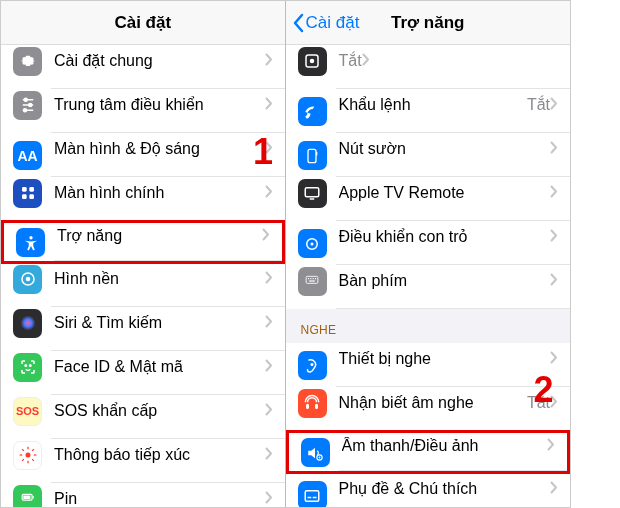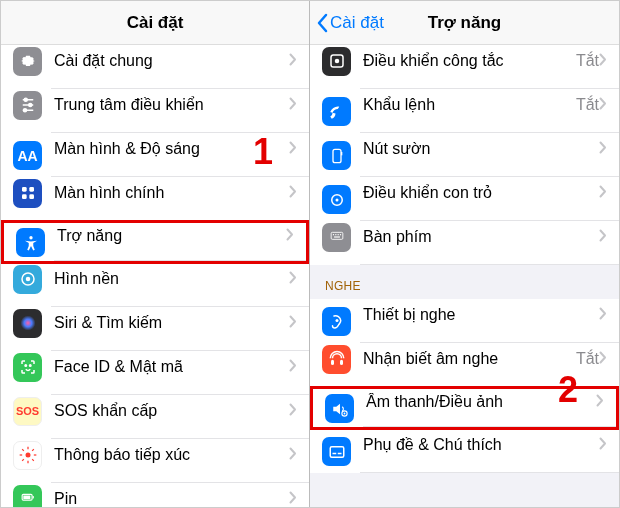--- a/index.html
+++ b/index.html
@@ -6,21 +6,21 @@
   body {
     font-family: -apple-system, "Helvetica Neue", Arial, sans-serif;
     background: #fff;
     width: 620px;
     height: 508px;
     overflow: hidden;
     position: relative;
   }
   .container {
     display: flex;
-    width: 620px;
+    width: 571px;
     height: 508px;
     background: #fff;
     border: 1px solid #ccc;
   }
   .pane {
     width: 50%;
     height: 100%;
     background: #f2f2f7;
     position: relative;
     overflow: hidden;
@@ -307,21 +307,20 @@
       <span>Trợ năng</span>
     </div>
     <div class="list" id="right-list">
         <div class="row">
           <div class="icon c-black">
             <svg viewBox="0 0 24 24" width="18" height="18" fill="#fff">
               <rect x="4" y="4" width="16" height="16" rx="3" fill="none" stroke="#fff" stroke-width="2"></rect>
               <circle cx="12" cy="12" r="3"></circle>
             </svg>
           </div>
-          <div class="label">Điều khiển công tắc</div>
           <div class="value">Tắt</div>
           <span class="chevron"><svg width="8" height="13" viewBox="0 0 8 13">
               <path d="M1.5 1.5 L6 6.5 L1.5 11.5" stroke="#c5c5c8" stroke-width="2" fill="none" stroke-linecap="round" stroke-linejoin="round"></path>
             </svg></span>
         </div>
         <div class="row">
           <div class="icon c-blue">
             <svg viewBox="0 0 24 24" width="18" height="18" fill="#fff">
               <path d="M3 12c2-5 7-8 12-7l-2 3c-3 0-6 2-7 5l4 1c0 3-2 6-5 7l-2-3c2-1 3-3 3-5z"></path>
             </svg>
@@ -333,20 +332,32 @@
             </svg></span>
         </div>
         <div class="row">
           <div class="icon c-blue">
             <svg viewBox="0 0 24 24" width="16" height="20" fill="#fff">
               <rect x="6" y="2" width="12" height="20" rx="3" fill="none" stroke="#fff" stroke-width="2"></rect>
               <rect x="18" y="6" width="2" height="5"></rect>
             </svg>
           </div>
           <div class="label">Nút sườn</div>
+          <span class="chevron"><svg width="8" height="13" viewBox="0 0 8 13">
+              <path d="M1.5 1.5 L6 6.5 L1.5 11.5" stroke="#c5c5c8" stroke-width="2" fill="none" stroke-linecap="round" stroke-linejoin="round"></path>
+            </svg></span>
+        </div>
+        <div class="row">
+          <div class="icon c-black">
+            <svg viewBox="0 0 24 24" width="18" height="18" fill="#fff">
+              <rect x="3" y="5" width="18" height="12" rx="2" fill="none" stroke="#fff" stroke-width="2"></rect>
+              <rect x="9" y="19" width="6" height="2"></rect>
+            </svg>
+          </div>
+          <div class="label">Apple TV Remote</div>
           <span class="chevron"><svg width="8" height="13" viewBox="0 0 8 13">
               <path d="M1.5 1.5 L6 6.5 L1.5 11.5" stroke="#c5c5c8" stroke-width="2" fill="none" stroke-linecap="round" stroke-linejoin="round"></path>
             </svg></span>
         </div>
         <div class="row">
           <div class="icon c-blue">
             <svg viewBox="0 0 24 24" width="18" height="18" fill="#fff">
               <circle cx="12" cy="12" r="7" fill="none" stroke="#fff" stroke-width="2"></circle>
               <circle cx="12" cy="12" r="2"></circle>
             </svg>

